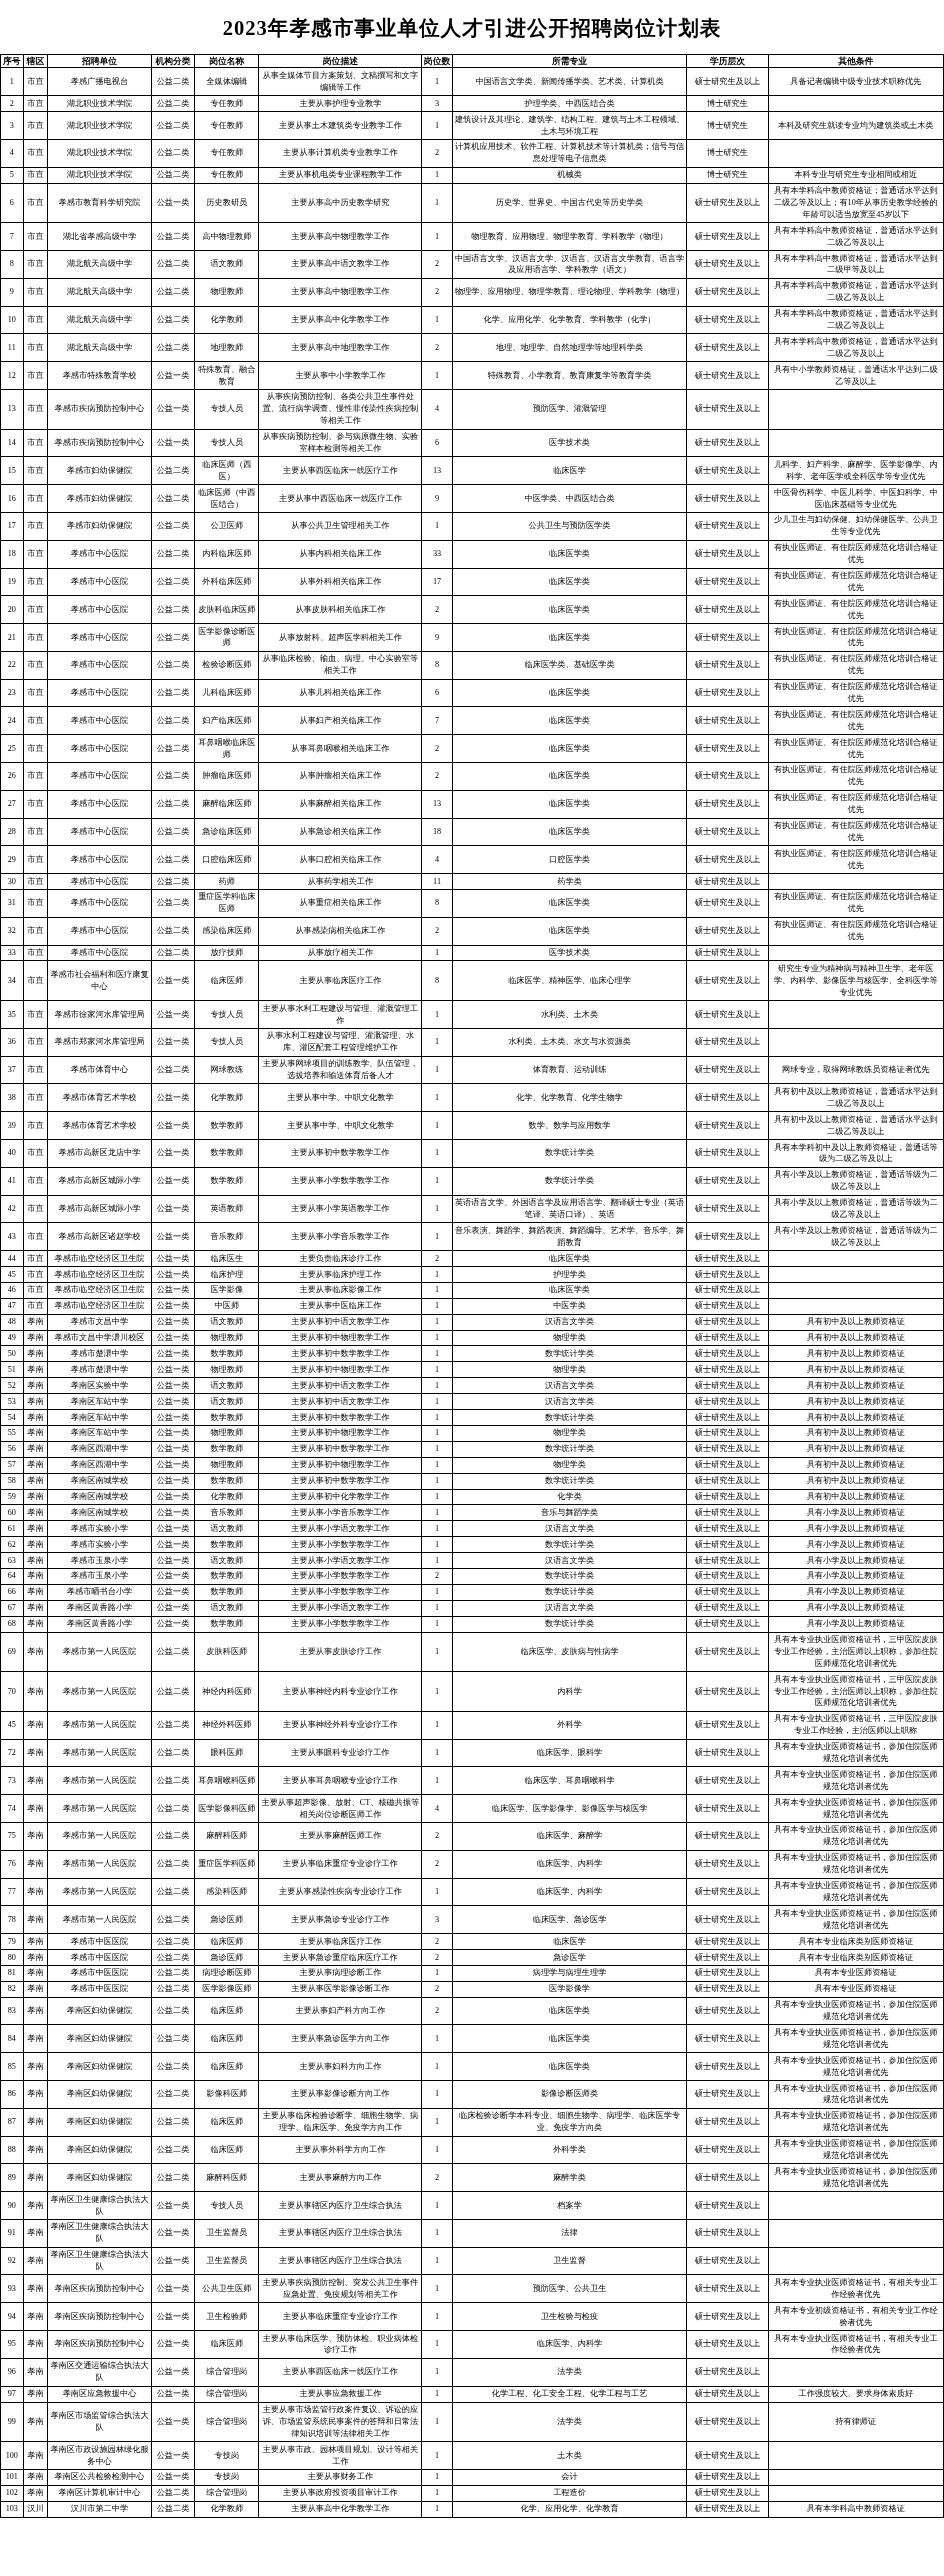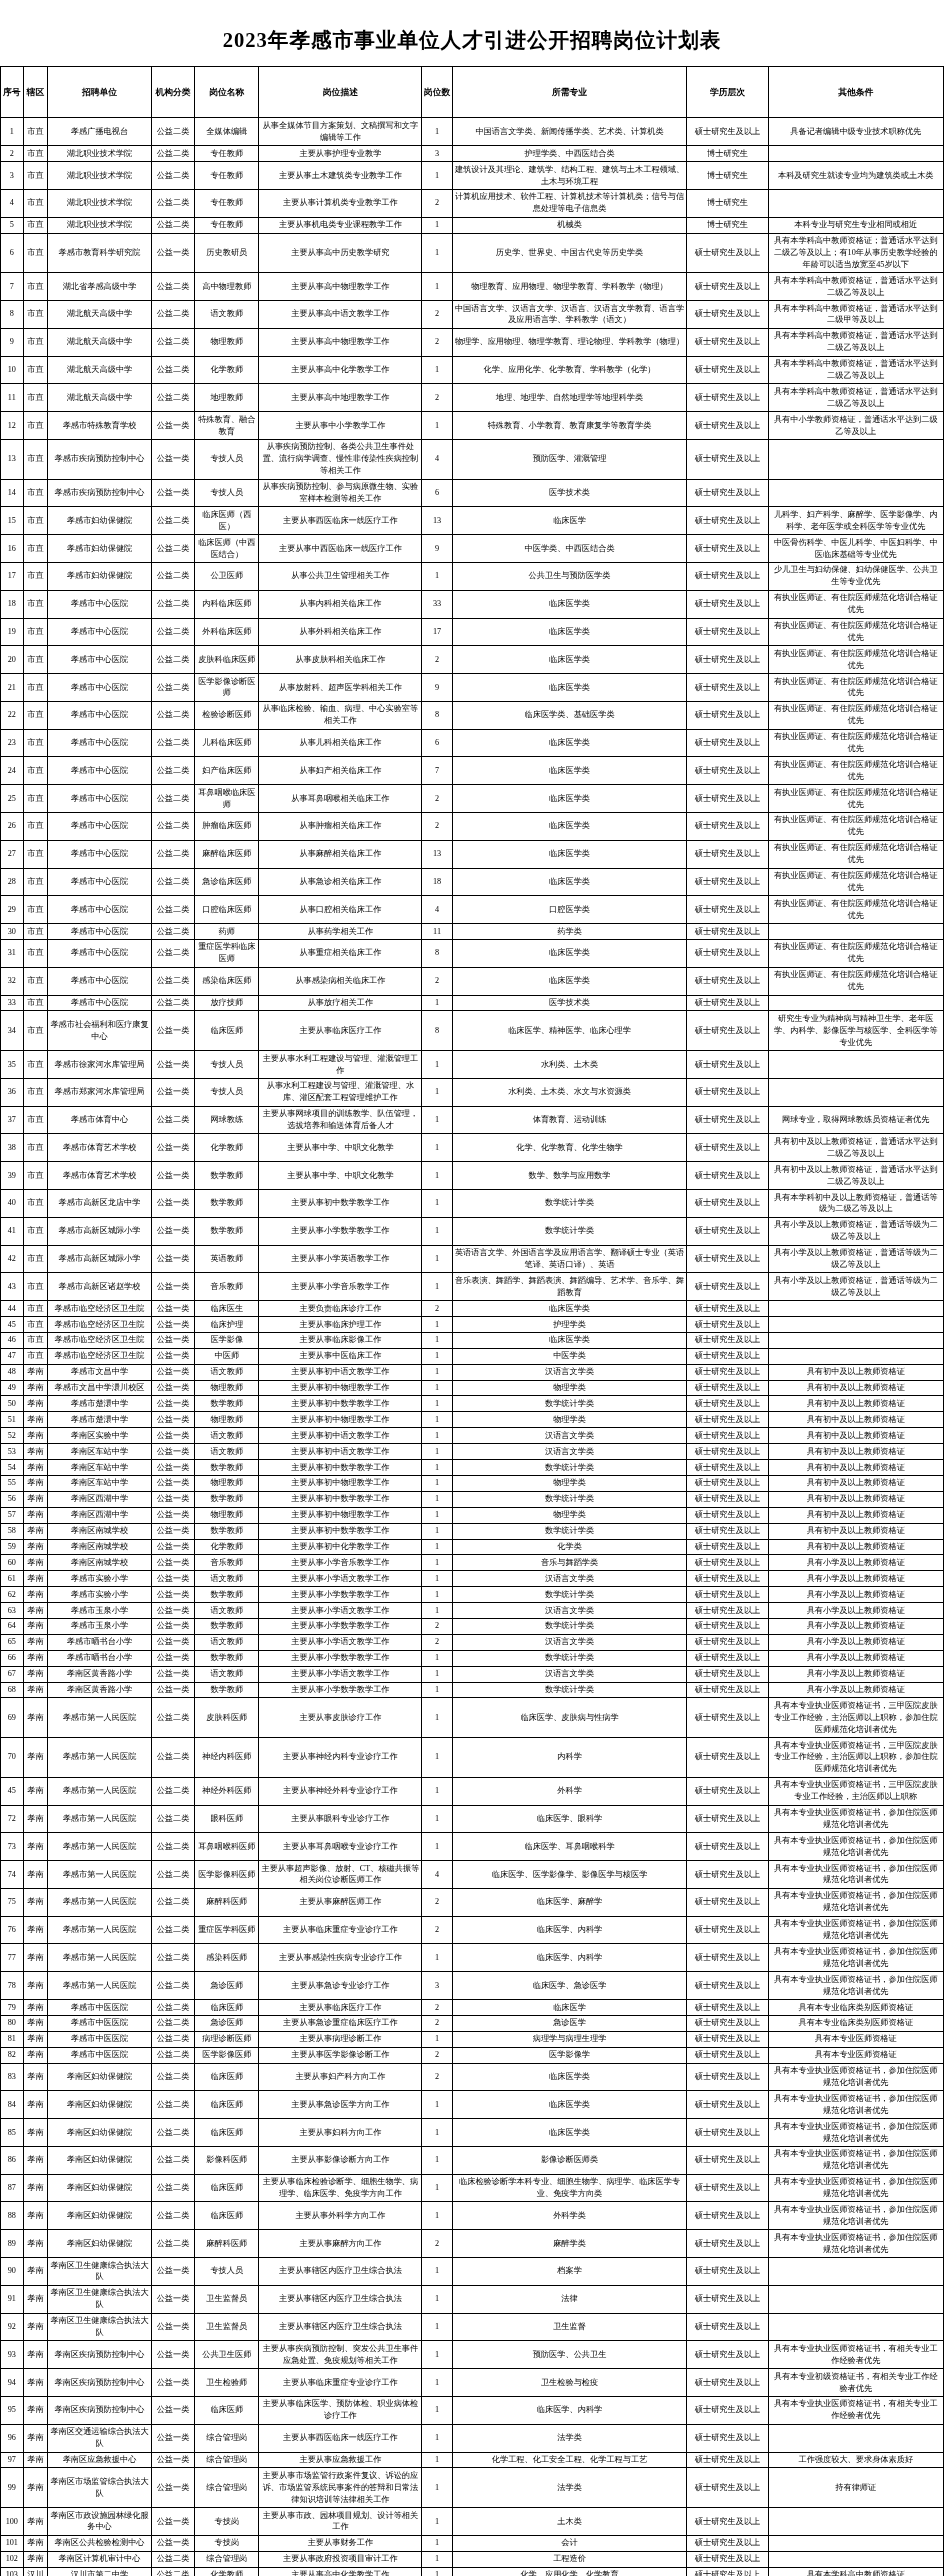--- a/index.html
+++ b/index.html
@@ -1,21 +1,21 @@
 <!DOCTYPE html>
 <html style="font-size:8.2px"><head>
 <meta charset="utf-8">
 <style>
   html,body{margin:0;padding:0;background:#fff;}
   body{width:944px;font-family:"Liberation Serif","DejaVu Serif",serif;color:#000;}
   .page{width:944px;}
-  .page-title{font-size:20.6px;font-weight:bold;text-align:center;padding:14.4px 0 11.3px 0;letter-spacing:1px;margin-top:12px;}
+  .page-title{font-size:20.6px;font-weight:bold;text-align:center;padding:14.4px 0 11.3px 0;letter-spacing:1px;}
   table.plan{border-collapse:collapse;width:944px;table-layout:fixed;}
   table.plan td,table.plan th{border:1px solid #000;padding:1.5px 2.1px;text-align:center;vertical-align:middle;font-size:8.2px;line-height:1.45;word-break:break-all;}
-  table.plan th{font-weight:bold;font-size:8.8px;padding:19px 1px;}
+  table.plan th{font-weight:bold;font-size:8.8px;padding:0 1px;}
   col.c-no{width:2.4%}col.c-dist{width:2.6%}col.c-unit{width:11%}col.c-org{width:4.6%}
   col.c-pos{width:6.8%}col.c-desc{width:17.3%}col.c-cnt{width:3.2%}
   col.c-maj{width:24.9%}col.c-edu{width:8.6%}col.c-other{width:18.6%}
 </style>
 </head>
 <body>
 
 <div class="page">
   <div class="page-title">2023年孝感市事业单位人才引进公开招聘岗位计划表</div>
   <table class="plan">
@@ -808,32 +808,20 @@
           <td>孝感市玉泉小学</td>
           <td>公益一类</td>
           <td>数学教师</td>
           <td>主要从事小学数学教学工作</td>
           <td>2</td>
           <td>数学统计学类</td>
           <td>硕士研究生及以上</td>
           <td>具有小学及以上教师资格证</td>
         </tr>
         <tr>
-          <td>65</td>
-          <td>孝南</td>
-          <td>孝感市晒书台小学</td>
-          <td>公益一类</td>
-          <td>语文教师</td>
-          <td>主要从事小学语文教学工作</td>
-          <td>2</td>
-          <td>汉语言文学类</td>
-          <td>硕士研究生及以上</td>
-          <td>具有小学及以上教师资格证</td>
-        </tr>
-        <tr>
           <td>66</td>
           <td>孝南</td>
           <td>孝感市晒书台小学</td>
           <td>公益一类</td>
           <td>数学教师</td>
           <td>主要从事小学数学教学工作</td>
           <td>1</td>
           <td>数学统计学类</td>
           <td>硕士研究生及以上</td>
           <td>具有小学及以上教师资格证</td>

